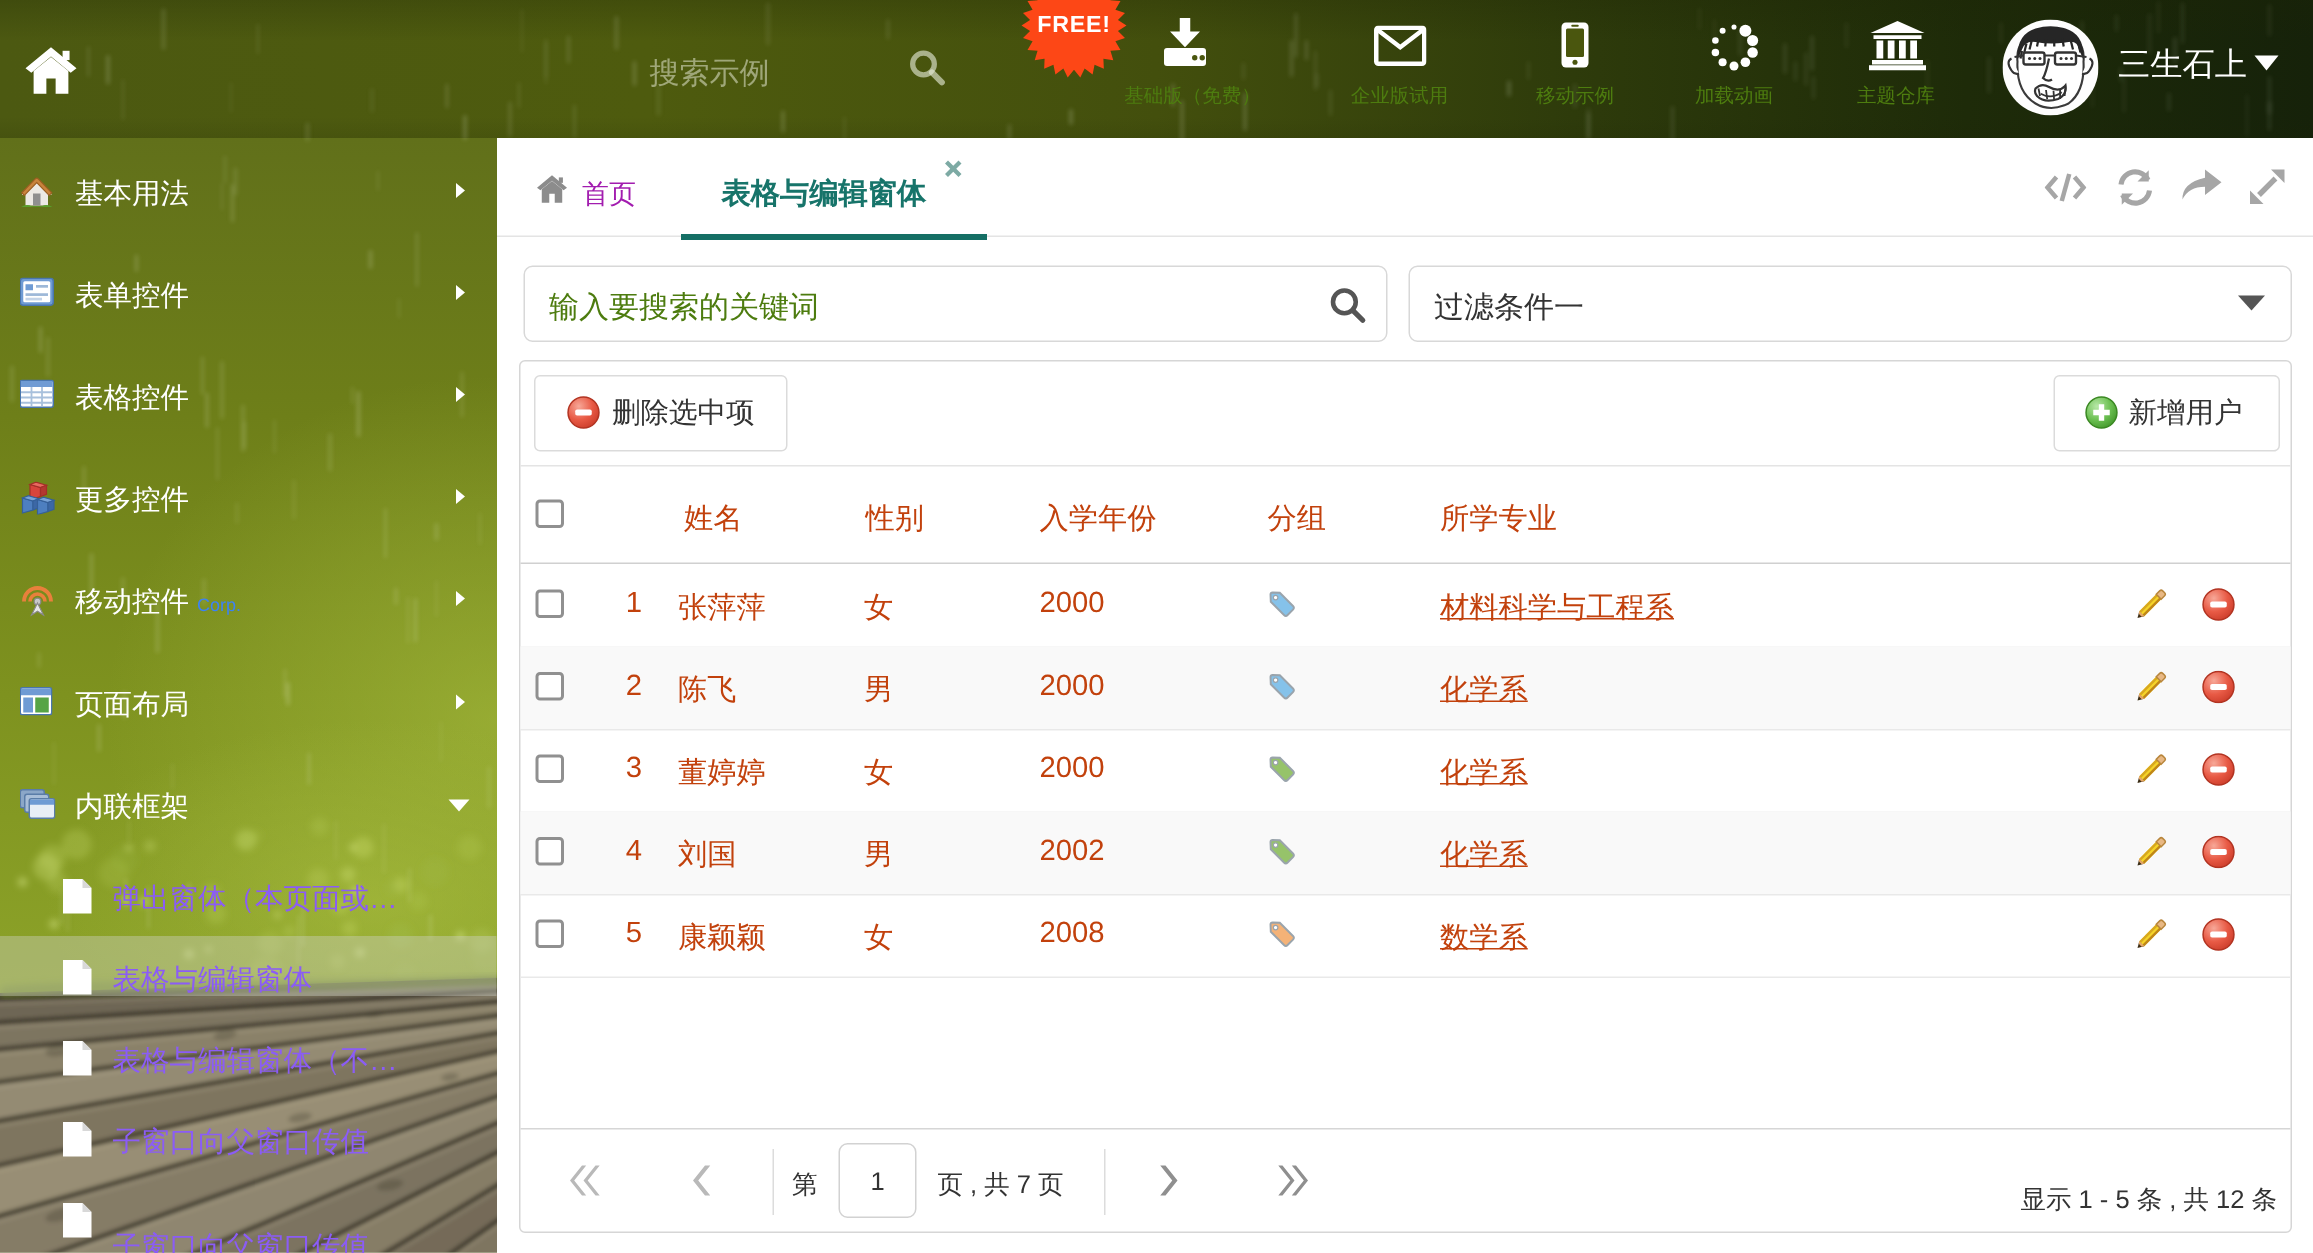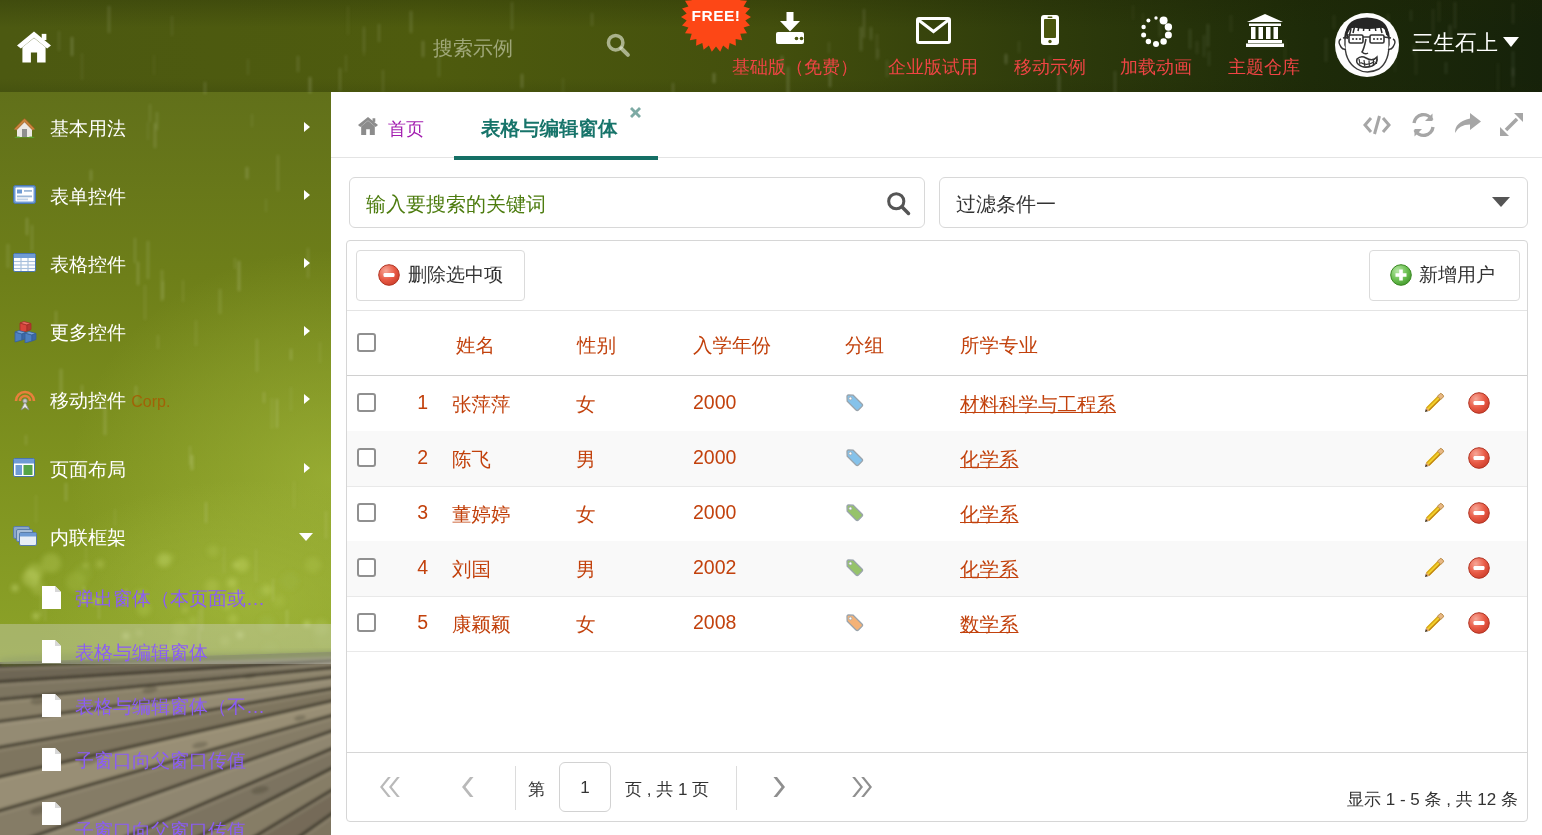--- a/index.html
+++ b/index.html
@@ -1,18 +1,18 @@
 <!DOCTYPE html>
 <html><head><meta charset="utf-8">
 <style>
 *{margin:0;padding:0;box-sizing:border-box}
 html,body{width:1542px;height:835px;overflow:hidden;font-family:"Liberation Sans",sans-serif;background:#fff}
 #stage{position:absolute;top:0;left:0;width:1542px;height:835px;overflow:hidden}
 .abs{position:absolute}
-.hdr-lbl{position:absolute;color:#ef4444;font-size:18px;transform:translateX(-50%);white-space:nowrap}
+.hdr-lbl{position:absolute;color:#4d7c0f;font-size:13px;transform:translateX(-50%);white-space:nowrap}
 .mi-txt{position:absolute;left:50px;color:#fff;font-size:19px;white-space:nowrap}
 .mi-arrow{position:absolute;left:304px;width:0;height:0;border-left:6px solid #fff;border-top:5.5px solid transparent;border-bottom:5.5px solid transparent}
 .sub-txt{position:absolute;left:75px;color:#8b5cf6;font-size:19px;white-space:nowrap}
 .cell{position:absolute;font-size:19.5px;color:#c2410c;white-space:nowrap}
 .pcell{position:absolute;font-size:17px;color:#333;white-space:nowrap}
 .cb{position:absolute;width:19px;height:19px;border:2px solid #909090;border-radius:3px;background:#fff}
 .btn{position:absolute;background:#fff;border:1px solid #dbdbdb;border-radius:4px}
 </style></head>
 <body>
 <div id="stage">
@@ -424,21 +424,21 @@
 </g>
 </svg>
 <div class="mi-txt" style="top:320px">更多控件</div>
 <div class="mi-arrow" style="top:326px"></div>
 <svg class="abs" style="left:13px;top:389px" width="24" height="22" viewBox="0 0 24 22">
 <path d="M3 12 A9 9 0 0 1 21 12" fill="none" stroke="#e8803c" stroke-width="2.6"></path>
 <path d="M7 12 A5 5 0 0 1 17 12" fill="none" stroke="#e8803c" stroke-width="2.4"></path>
 <circle cx="12" cy="12" r="2.2" fill="#c8c8c8" stroke="#8a8a8a" stroke-width="0.8"></circle>
 <path d="M12 13 L8 21 L12 18.5 L16 21 Z" fill="#e8e8e8" stroke="#8a8a8a" stroke-width="0.8"></path>
 </svg>
-<div class="mi-txt" style="top:388px">移动控件 <span style="color:#a16207;font-size:16px">Corp.</span></div>
+<div class="mi-txt" style="top:388px">移动控件 <span style="color:#3b82f6;font-size:12px">Corp.</span></div>
 <div class="mi-arrow" style="top:394px"></div>
 <svg class="abs" style="left:13px;top:458px" width="22" height="19" viewBox="0 0 22 19">
 <rect x="0.5" y="0.5" width="21" height="18" rx="1.5" fill="#fff" stroke="#4a76ad" stroke-width="1"></rect>
 <rect x="1" y="1" width="20" height="4.5" fill="#6f9bd4"></rect>
 <rect x="2.5" y="7" width="6.5" height="10" fill="#6f9bd4"></rect>
 <rect x="10.5" y="7" width="9" height="10" fill="#56a446"></rect>
 </svg>
 <div class="mi-txt" style="top:457px">页面布局</div>
 <div class="mi-arrow" style="top:463px"></div>
 <svg class="abs" style="left:13px;top:526px" width="24" height="20" viewBox="0 0 24 20">
@@ -706,21 +706,21 @@
 <path d="M10 1 L12.8 1 L4.8 11 L12.8 21 L10 21 L2 11 Z" fill="#b9b9b9"></path>
 <path d="M19 1 L21.8 1 L13.8 11 L21.8 21 L19 21 L11 11 Z" fill="#b9b9b9"></path>
 </svg>
 <svg class="abs" style="left:461px;top:776px" width="14" height="22" viewBox="0 0 14 22">
 <path d="M9 1 L12.5 1 L4.5 11 L12.5 21 L9 21 L1 11 Z" fill="#b9b9b9"></path>
 </svg>
 <div class="abs" style="left:515px;top:766px;width:1px;height:44px;background:#dcdcdc"></div>
 <div class="pcell" style="left:528px;top:778px">第</div>
 <div class="abs" style="left:559px;top:762px;width:52px;height:50px;border:1px solid #d2d2d2;border-radius:6px;background:#fff"></div>
 <div class="pcell" style="left:585px;top:778px;transform:translateX(-50%)">1</div>
-<div class="pcell" style="left:625px;top:778px">页 , 共 1 页</div>
+<div class="pcell" style="left:625px;top:778px">页 , 共 7 页</div>
 <div class="abs" style="left:736px;top:766px;width:1px;height:44px;background:#dcdcdc"></div>
 <svg class="abs" style="left:772px;top:776px" width="14" height="22" viewBox="0 0 14 22">
 <path d="M5 1 L1.5 1 L9.5 11 L1.5 21 L5 21 L13 11 Z" fill="#8f8f8f"></path>
 </svg>
 <svg class="abs" style="left:850px;top:776px" width="24" height="22" viewBox="0 0 24 22">
 <path d="M14 1 L11.2 1 L19.2 11 L11.2 21 L14 21 L22 11 Z" fill="#8f8f8f"></path>
 <path d="M5 1 L2.2 1 L10.2 11 L2.2 21 L5 21 L13 11 Z" fill="#8f8f8f"></path>
 </svg>
 <div class="pcell" style="left:1518px;top:788px;transform:translateX(-100%)">显示 1 - 5 条 , 共 12 条</div>
 </div>

